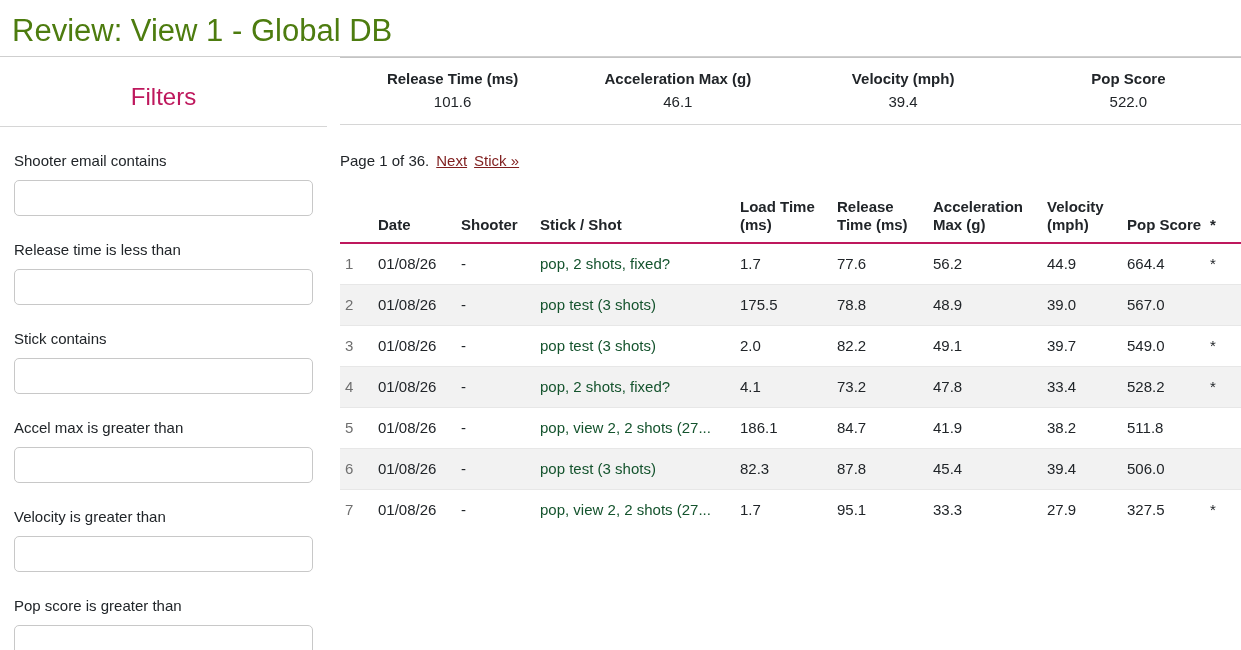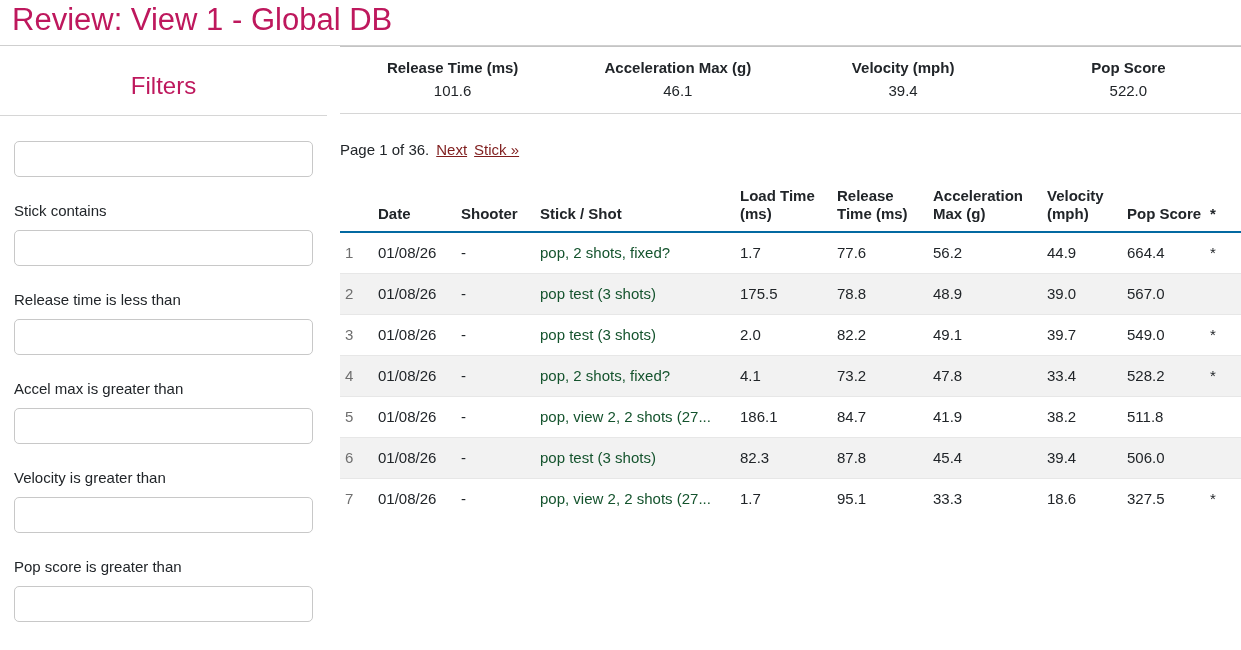--- a/index.html
+++ b/index.html
@@ -4,22 +4,22 @@
 <style>
   * { box-sizing: border-box; }
   html, body { margin: 0; padding: 0; }
   body {
     width: 1241px; height: 650px; overflow: hidden;
     background: #ffffff; color: #212529;
     font-family: "Liberation Sans", sans-serif;
     font-size: 15px; line-height: 1.2;
   }
   h1.page-title {
-    font-size: 31px; font-weight: 300; color: #be185d;
-    margin: 1px 0 7px 12px; letter-spacing: 0;
+    font-size: 31px; font-weight: 300; color: #4d7c0f;
+    margin: 12px 0 7px 12px; letter-spacing: 0;
   }
   hr.title-rule { border: 0; border-top: 1px solid #cfcfcf; margin: 0; }
 
   .content { display: flex; align-items: flex-start; }
 
   
   .sidebar { flex: 0 0 327px; padding: 0 14px; }
   .section-heading {
     font-size: 24px; font-weight: 300; color: #be185d;
     text-align: center; margin: 26px 0 0 0;
@@ -48,21 +48,21 @@
   .averages-table td { border-bottom: 1px solid #d6d6d6; padding: 2px 8px 13px 8px; }
 
   p.shots-line { margin: 22px 0 0 0; }
   p.pagination-line { margin: 27px 0 0 0; }
   a { color: #7f1d1d; text-decoration: underline; }
   .pagination-line a { margin-left: 7px; }
 
   .shots-table { margin-top: 24px; }
   .shots-table th {
     vertical-align: bottom; text-align: left; font-weight: 700;
-    border-bottom: 2px solid #0369a1;
+    border-bottom: 2px solid #be185d;
     padding: 4px 8px 8px 0;
   }
   .shots-table td {
     text-align: left; padding: 11px 8px 11px 0;
     border-top: 1px solid #e7e7e7;
   }
   .shots-table tbody tr:nth-child(even) { background: #f2f2f2; }
 
   .col-num { width: 38px; }
   .col-date { width: 83px; }
@@ -86,30 +86,31 @@
 </header>
 <hr class="title-rule">
 
 <div class="content">
 
   <aside class="sidebar">
     <h2 class="section-heading">Filters</h2>
     <hr class="sidebar-rule">
 
     <div class="filter-group">
+      <label>Shooter email contains</label>
+      <input type="text" value="" style="">
+    </div>
+
+    <div class="filter-group">
+      <label>Release time is less than</label>
       <input type="text" value="" style="">
     </div>
 
     <div class="filter-group">
       <label>Stick contains</label>
-      <input type="text" value="" style="">
-    </div>
-
-    <div class="filter-group">
-      <label>Release time is less than</label>
       <input type="text" value="" style="">
     </div>
 
     <div class="filter-group">
       <label>Accel max is greater than</label>
       <input type="text" value="" style="">
     </div>
 
     <div class="filter-group">
       <label>Velocity is greater than</label>
@@ -237,20 +238,20 @@
           <td></td>
         </tr>
         <tr>
           <td class="cell-num">7</td>
           <td>01/08/26</td>
           <td>-</td>
           <td class="cell-stick">pop, view 2, 2 shots (27...</td>
           <td>1.7</td>
           <td>95.1</td>
           <td>33.3</td>
-          <td>18.6</td>
+          <td>27.9</td>
           <td>327.5</td>
           <td>*</td>
         </tr>
       </tbody>
     </table>
   </main>
 </div>
 
 </body></html>

